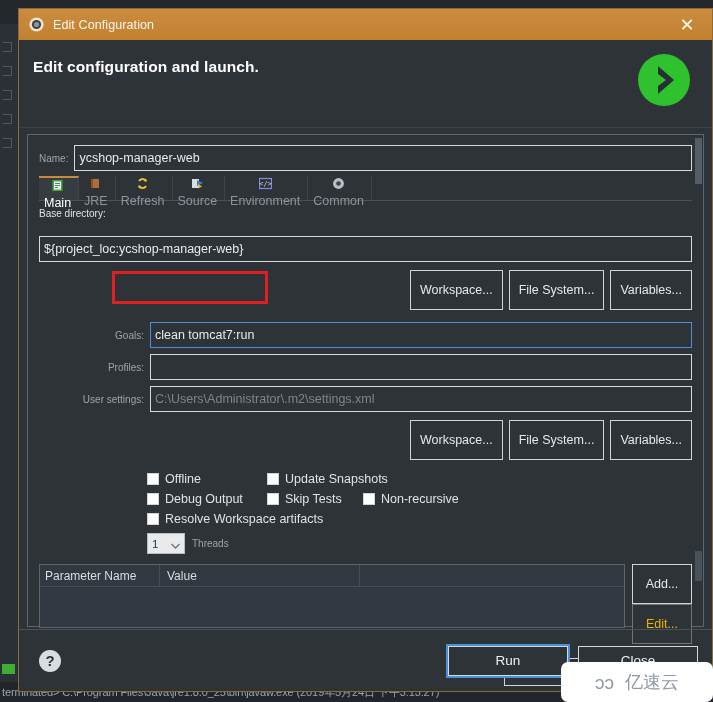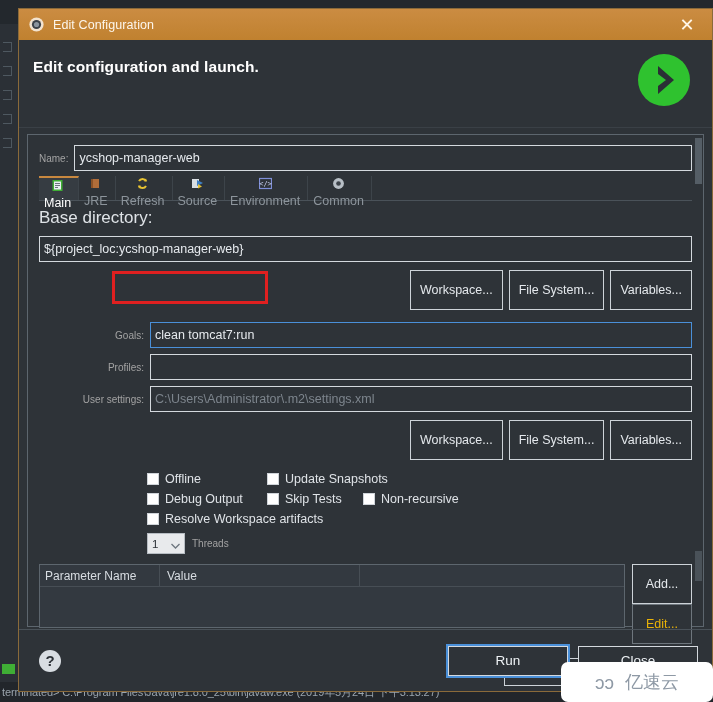--- a/index.html
+++ b/index.html
@@ -166,21 +166,21 @@
   }
   .tab.active {
     color: #ffffff;
     background: #363c42;
     border-top: 2px solid #c8883f;
     padding-top: 0;
   }
   .tab .tico { width: 14px; height: 14px; display: flex; align-items: center; justify-content: center; flex: 0 0 auto; }
 
   .section { margin-top: 7px; }
-  .sub-label { color: #dfe3e7; font-size: 17px; margin-bottom: 8px; }
+  .sub-label { color: #dfe3e7; font-size: 10px; margin-bottom: 17px; }
 
   .btn {
     background: #2e3338;
     border: 1px solid #cdd3d8;
     color: #e4e8ec;
     font-size: 12.5px;
     font-family: "Liberation Sans", sans-serif;
     height: 40px;
     padding: 0 9px;
     cursor: pointer;

